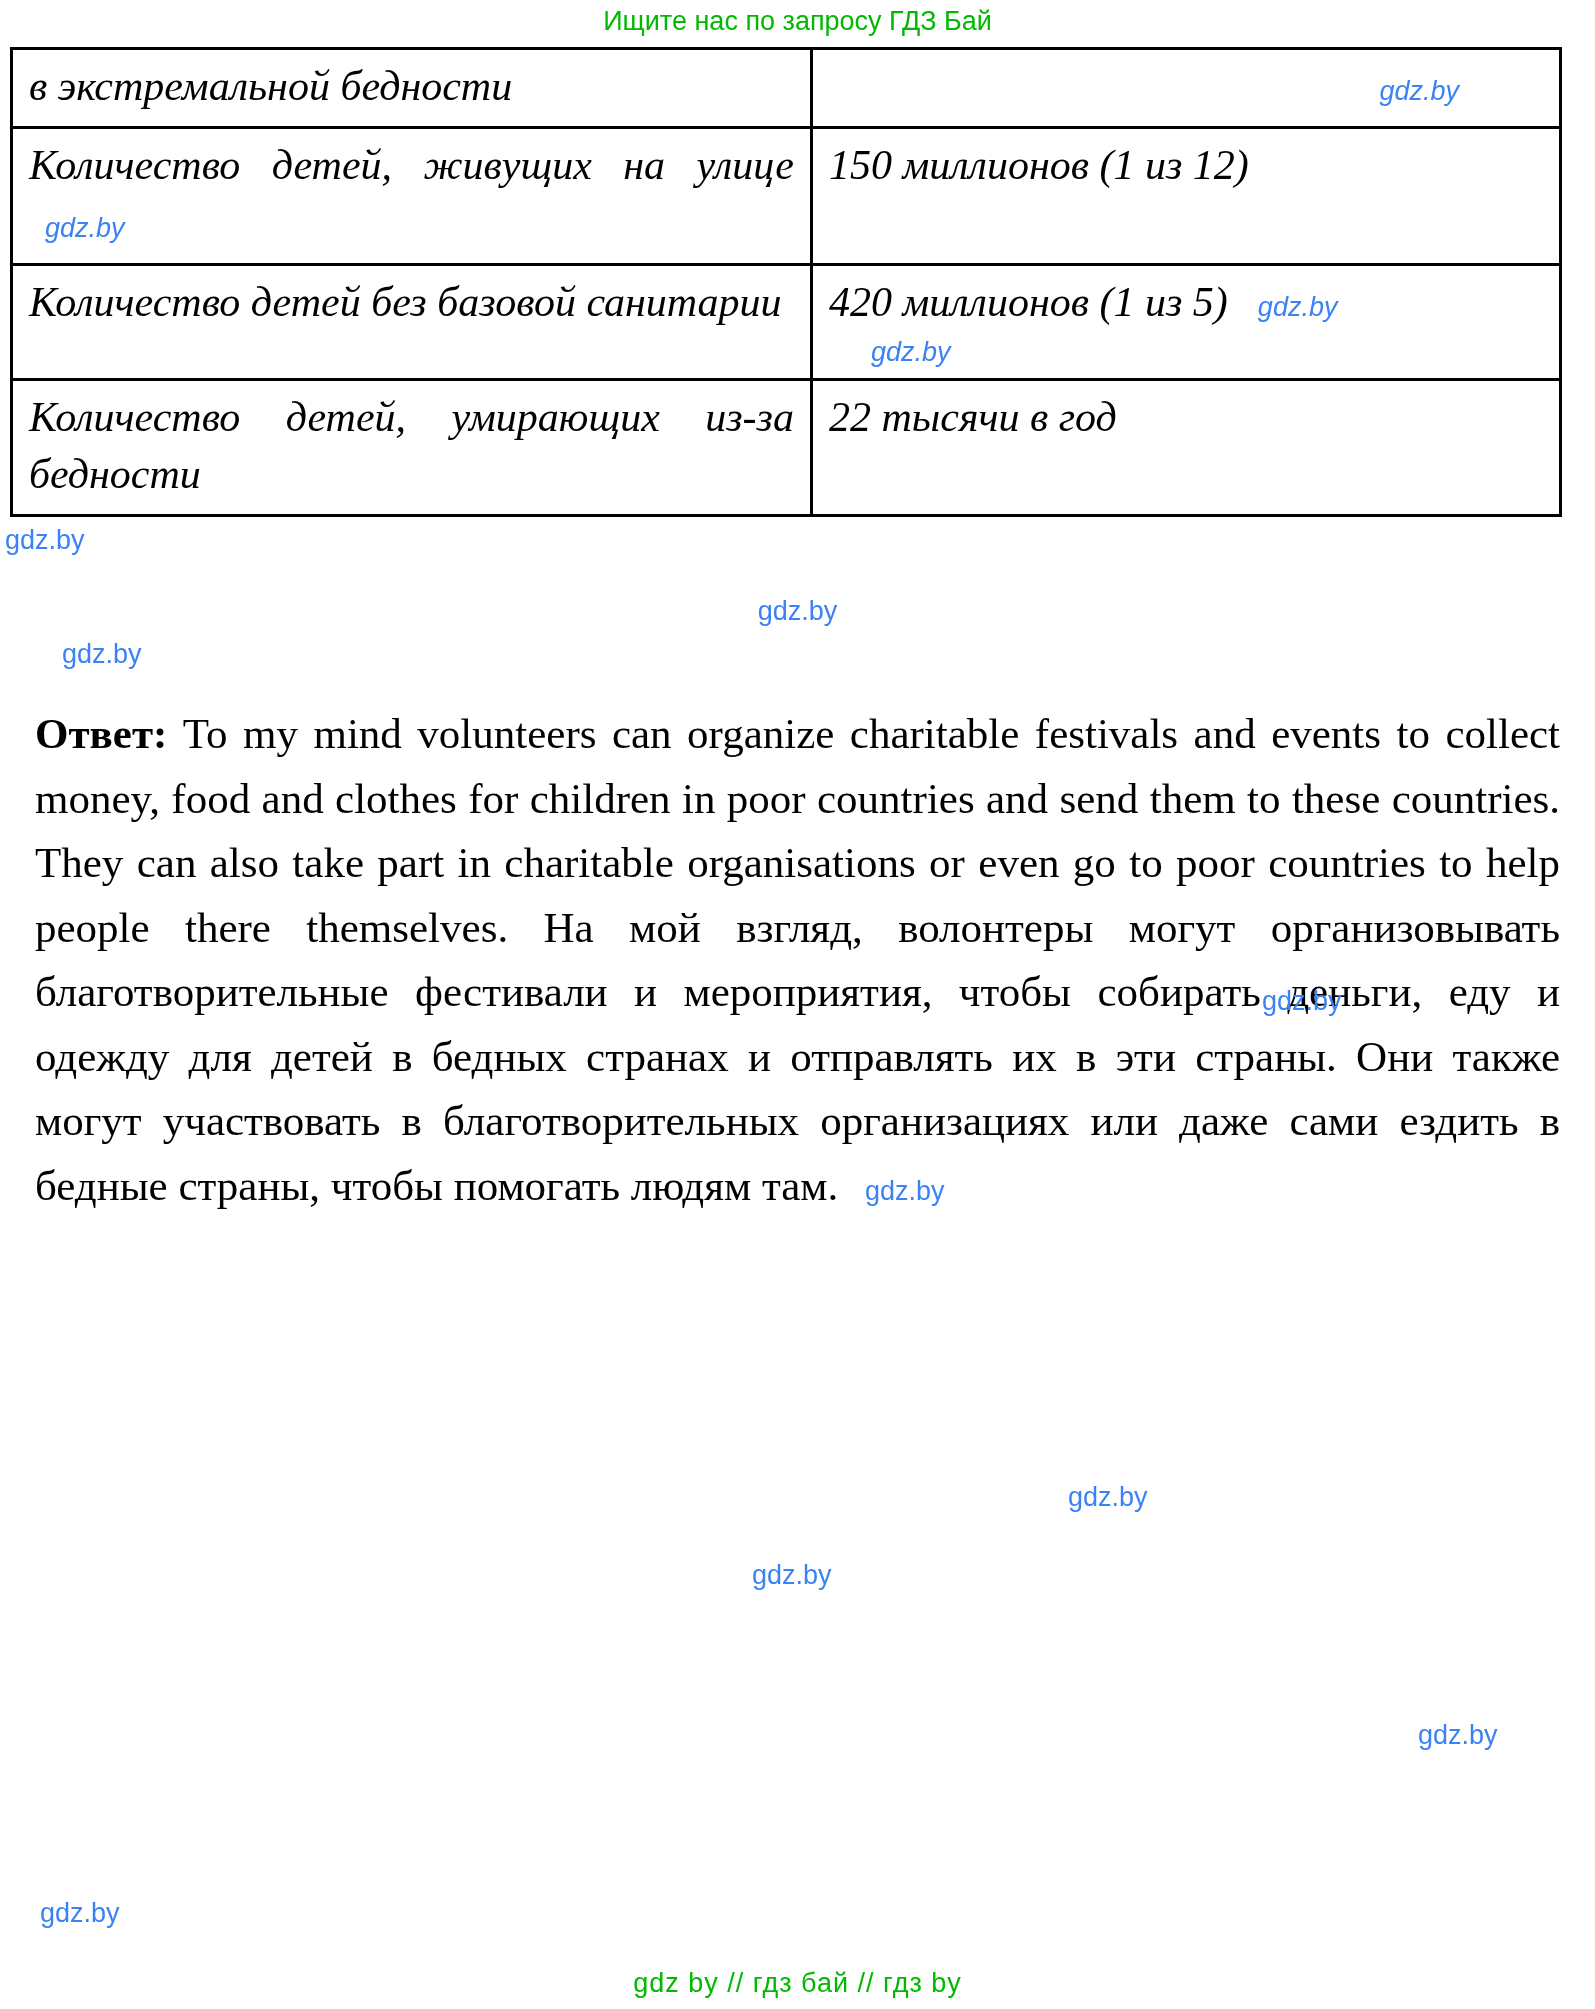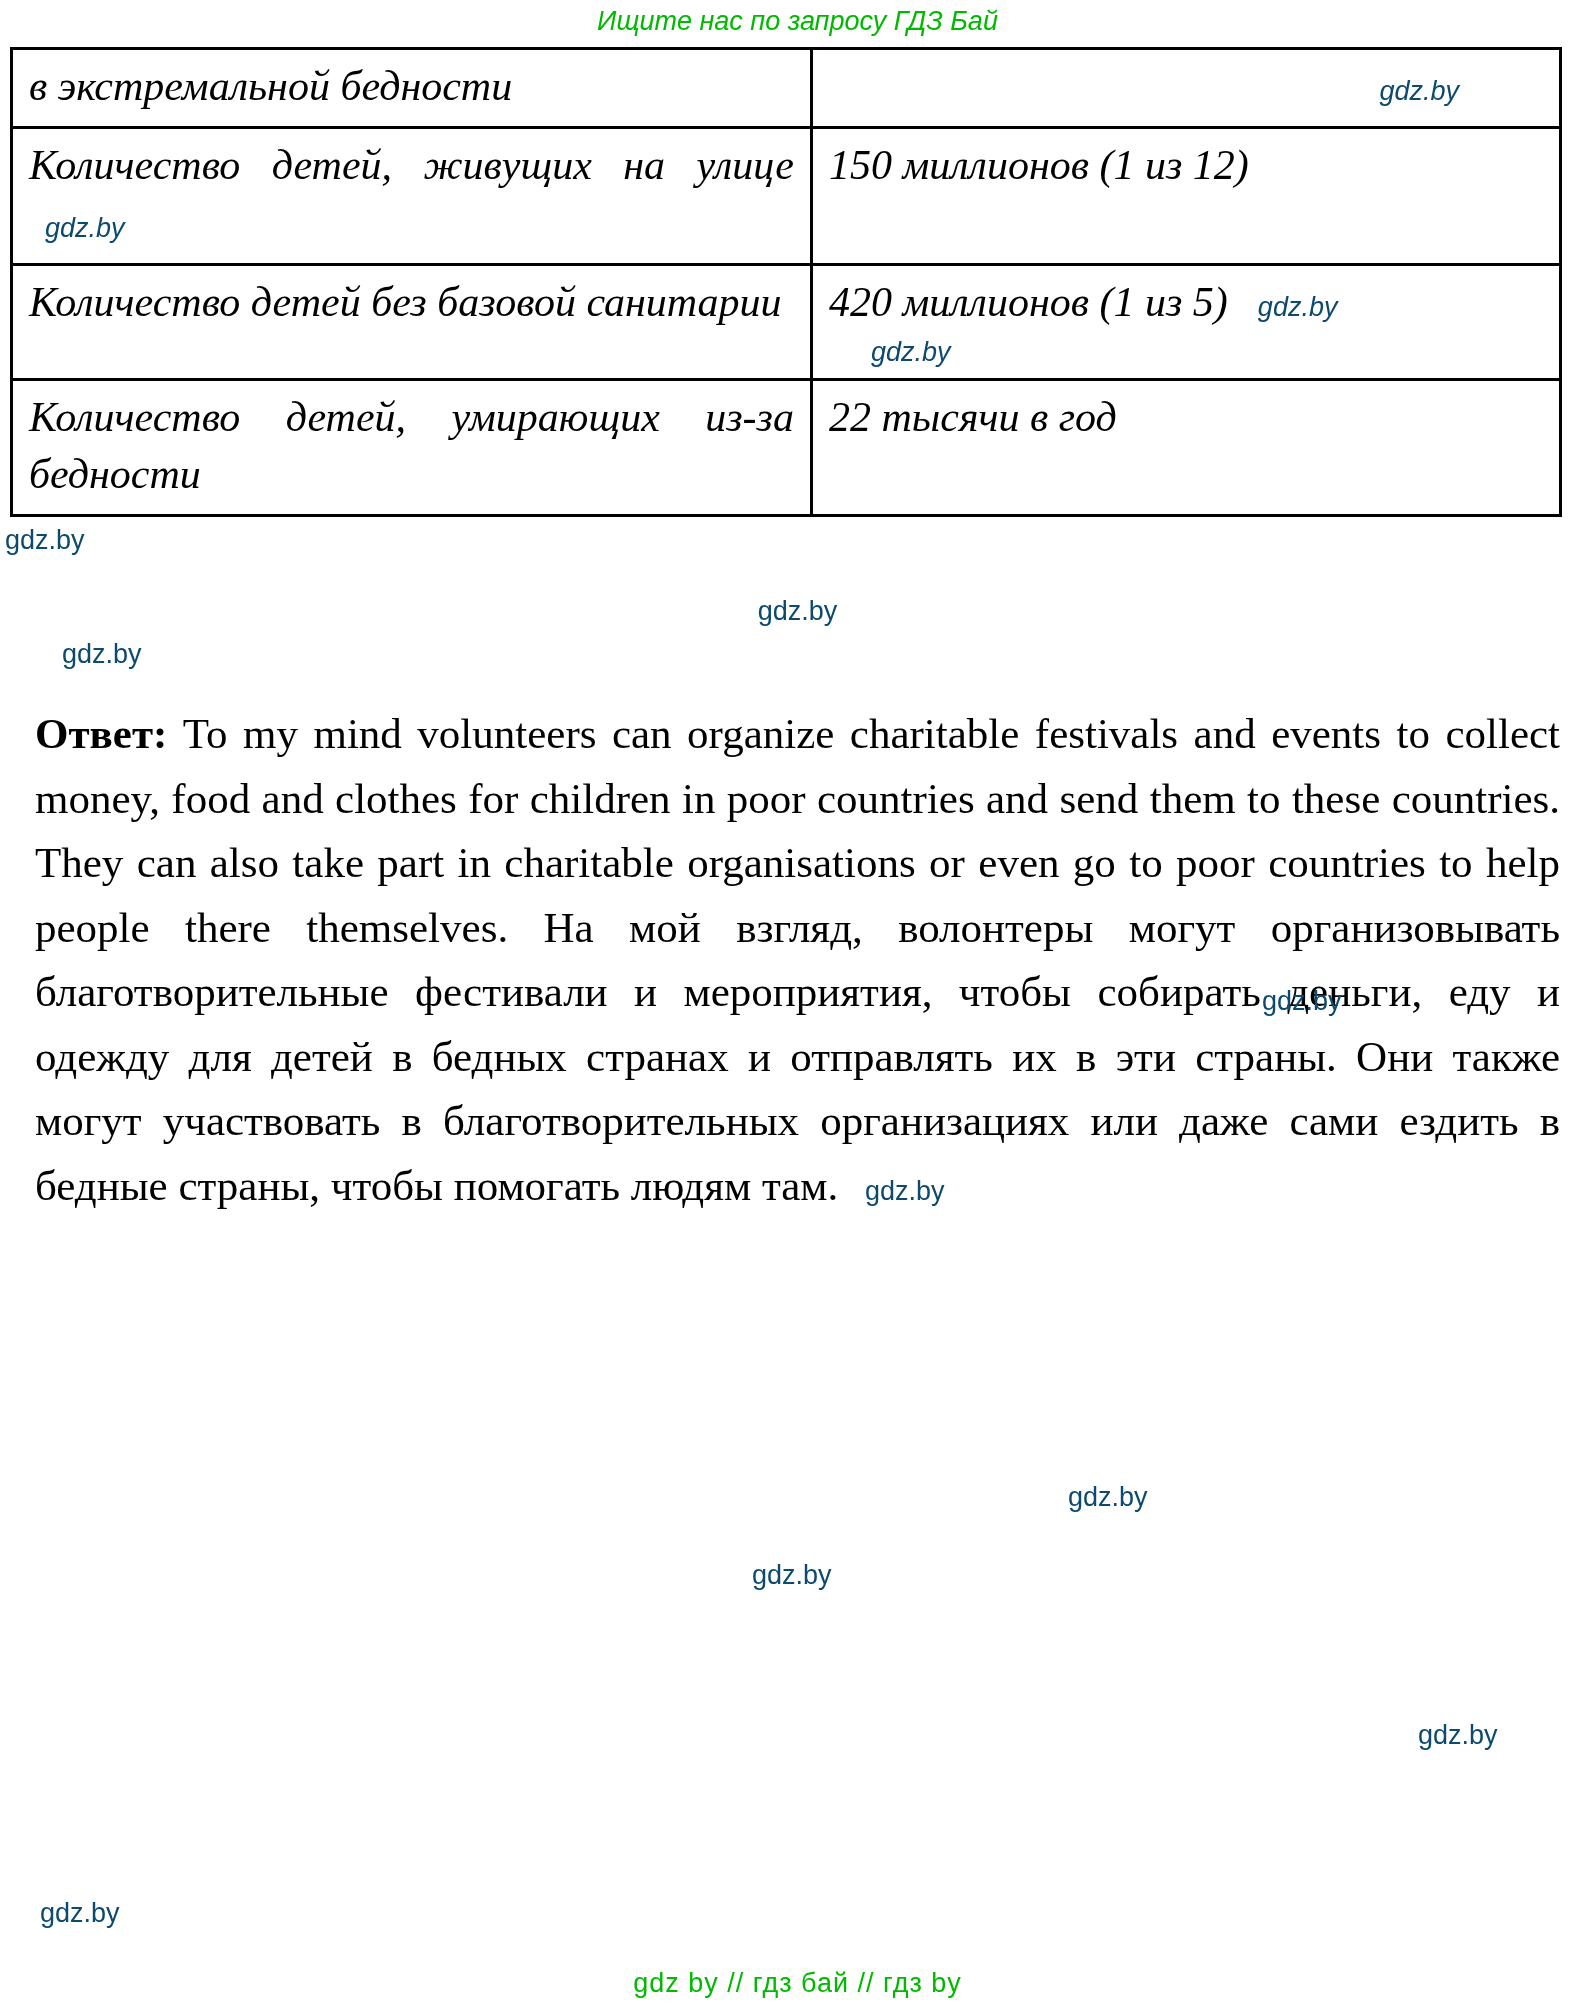--- a/index.html
+++ b/index.html
@@ -14,21 +14,20 @@
   }
   .page { position: relative; width: 1595px; height: 2009px; }
 
   
   .promo {
     font-family: "Liberation Sans", sans-serif;
     font-size: 27px;
     color: #00b900;
     text-align: center;
     padding-top: 6px;
-    font-style: italic;
   }
   .footer {
     position: absolute;
     bottom: 10px;
     left: 0;
     width: 100%;
     text-align: center;
     font-family: "Liberation Sans", sans-serif;
     font-size: 27px;
     color: #00b900;
@@ -51,21 +50,21 @@
     line-height: 1.38;
   }
   td.cell-label { width: 800px; text-align: justify; }
   td.cell-value { text-align: left; }
   td.cell-value.align-right { text-align: right; padding-right: 100px; }
 
   
   .wm {
     font-family: "Liberation Sans", sans-serif;
     font-size: 27px;
-    color: #0c4a6e;
+    color: #3b82f6;
     font-weight: normal;
     white-space: nowrap;
   }
   .wm-inline { margin-left: 16px; }
   .wm-inline-wide { margin-left: 30px; }
   .wm-block { display: block; line-height: 1.1; }
   .wm-indent-78 { margin-left: 78px; margin-top: 6px; }
   .wm-indent-42 { margin-left: 42px; margin-top: 6px; }
   .wm-below-table { display: block; margin: 8px 0 0 5px; }
   .wm-center-row { text-align: center; margin: 40px 0 12px 0; }

